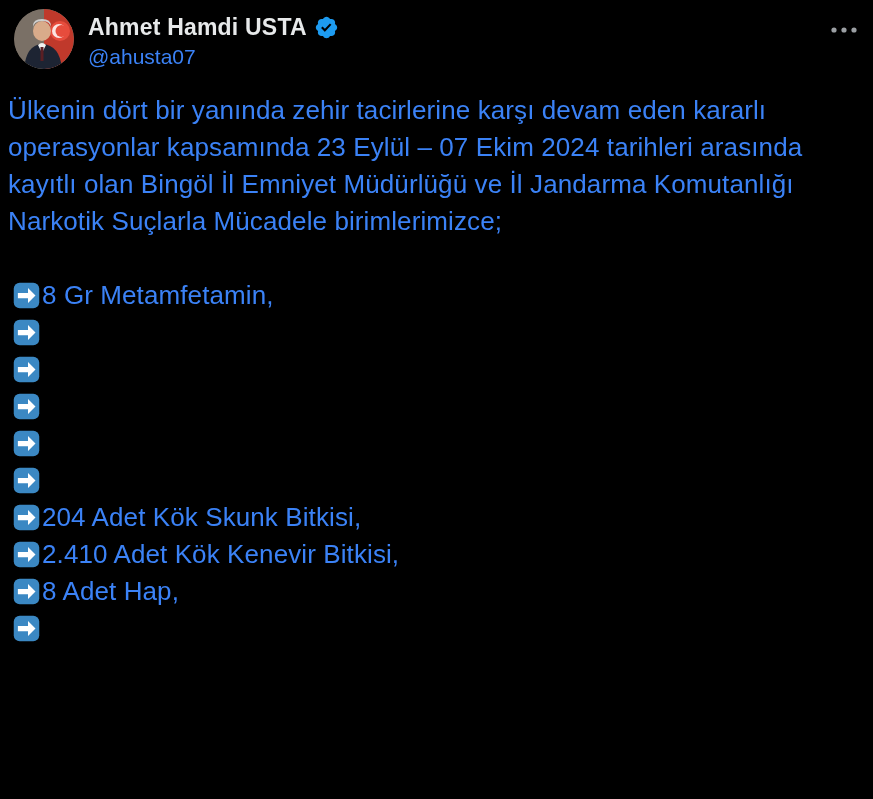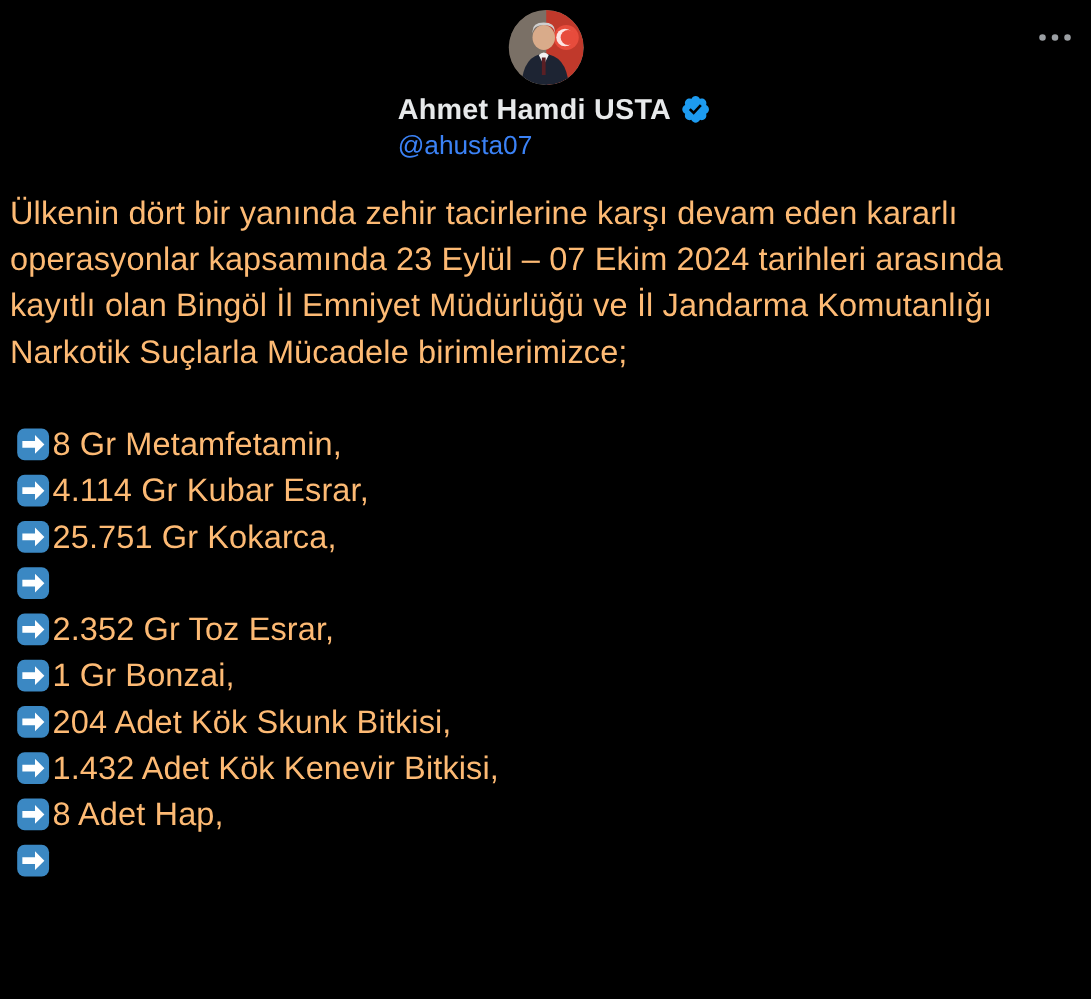--- a/index.html
+++ b/index.html
@@ -9,24 +9,23 @@
     background: #000000;
     overflow: hidden;
     font-family: "Liberation Sans", sans-serif;
     position: relative;
   }
   .post { position: relative; width: 873px; height: 799px; }
 
   
   .post-header {
     display: flex;
-    align-items: center;
+    align-items: flex-end;
     padding: 8px 14px 0 14px;
     position: relative;
-    flex-direction: column;
   }
   .avatar {
     width: 60px; height: 60px;
     border-radius: 50%;
     overflow: hidden;
     flex: 0 0 60px;
     background: #5a5249;
     cursor: pointer;
   }
   .author-info { margin-left: 14px; padding-top: 6px; }
@@ -52,21 +51,21 @@
     width: 34px; height: 24px;
     display: flex;
     align-items: center;
     justify-content: center;
     cursor: pointer;
   }
 
   
   .post-body {
     margin: 23px 26px 0 8px;
-    color: #fdba74;
+    color: #3b82f6;
     font-size: 26px;
     line-height: 37px;
     letter-spacing: 0.1px;
   }
   .intro { margin: 0 0 37px 0; }
   .list-item { min-height: 37px; }
   .arrow-emoji {
     display: inline-block;
     width: 27px; height: 27px;
     vertical-align: -5px;
@@ -127,57 +126,57 @@
     <div class="list-item">
       <span class="arrow-emoji"><svg width="27" height="27" viewBox="0 0 36 36">
             <rect x="1" y="1" width="34" height="34" rx="8" fill="#3b88c3"></rect>
             <path d="M6.5 14.5h13.5V8l10 10-10 10v-6.5H6.5z" fill="#fff"></path>
           </svg></span><span>8 Gr Metamfetamin,</span>
     </div>
     <div class="list-item">
       <span class="arrow-emoji"><svg width="27" height="27" viewBox="0 0 36 36">
             <rect x="1" y="1" width="34" height="34" rx="8" fill="#3b88c3"></rect>
             <path d="M6.5 14.5h13.5V8l10 10-10 10v-6.5H6.5z" fill="#fff"></path>
-          </svg></span><span>4.114 Gr Kubar Esrar,</span>
-    </div>
-    <div class="list-item">
-      <span class="arrow-emoji"><svg width="27" height="27" viewBox="0 0 36 36">
-            <rect x="1" y="1" width="34" height="34" rx="8" fill="#3b88c3"></rect>
-            <path d="M6.5 14.5h13.5V8l10 10-10 10v-6.5H6.5z" fill="#fff"></path>
-          </svg></span><span>25.751 Gr Kokarca,</span>
+          </svg></span>
     </div>
     <div class="list-item">
       <span class="arrow-emoji"><svg width="27" height="27" viewBox="0 0 36 36">
             <rect x="1" y="1" width="34" height="34" rx="8" fill="#3b88c3"></rect>
             <path d="M6.5 14.5h13.5V8l10 10-10 10v-6.5H6.5z" fill="#fff"></path>
           </svg></span>
     </div>
     <div class="list-item">
       <span class="arrow-emoji"><svg width="27" height="27" viewBox="0 0 36 36">
             <rect x="1" y="1" width="34" height="34" rx="8" fill="#3b88c3"></rect>
             <path d="M6.5 14.5h13.5V8l10 10-10 10v-6.5H6.5z" fill="#fff"></path>
-          </svg></span><span>2.352 Gr Toz Esrar,</span>
+          </svg></span>
     </div>
     <div class="list-item">
       <span class="arrow-emoji"><svg width="27" height="27" viewBox="0 0 36 36">
             <rect x="1" y="1" width="34" height="34" rx="8" fill="#3b88c3"></rect>
             <path d="M6.5 14.5h13.5V8l10 10-10 10v-6.5H6.5z" fill="#fff"></path>
-          </svg></span><span>1 Gr Bonzai,</span>
+          </svg></span>
+    </div>
+    <div class="list-item">
+      <span class="arrow-emoji"><svg width="27" height="27" viewBox="0 0 36 36">
+            <rect x="1" y="1" width="34" height="34" rx="8" fill="#3b88c3"></rect>
+            <path d="M6.5 14.5h13.5V8l10 10-10 10v-6.5H6.5z" fill="#fff"></path>
+          </svg></span>
     </div>
     <div class="list-item">
       <span class="arrow-emoji"><svg width="27" height="27" viewBox="0 0 36 36">
             <rect x="1" y="1" width="34" height="34" rx="8" fill="#3b88c3"></rect>
             <path d="M6.5 14.5h13.5V8l10 10-10 10v-6.5H6.5z" fill="#fff"></path>
           </svg></span><span>204 Adet Kök Skunk Bitkisi,</span>
     </div>
     <div class="list-item">
       <span class="arrow-emoji"><svg width="27" height="27" viewBox="0 0 36 36">
             <rect x="1" y="1" width="34" height="34" rx="8" fill="#3b88c3"></rect>
             <path d="M6.5 14.5h13.5V8l10 10-10 10v-6.5H6.5z" fill="#fff"></path>
-          </svg></span><span>1.432 Adet Kök Kenevir Bitkisi,</span>
+          </svg></span><span>2.410 Adet Kök Kenevir Bitkisi,</span>
     </div>
     <div class="list-item">
       <span class="arrow-emoji"><svg width="27" height="27" viewBox="0 0 36 36">
             <rect x="1" y="1" width="34" height="34" rx="8" fill="#3b88c3"></rect>
             <path d="M6.5 14.5h13.5V8l10 10-10 10v-6.5H6.5z" fill="#fff"></path>
           </svg></span><span>8 Adet Hap,</span>
     </div>
     <div class="list-item">
       <span class="arrow-emoji"><svg width="27" height="27" viewBox="0 0 36 36">
             <rect x="1" y="1" width="34" height="34" rx="8" fill="#3b88c3"></rect>

